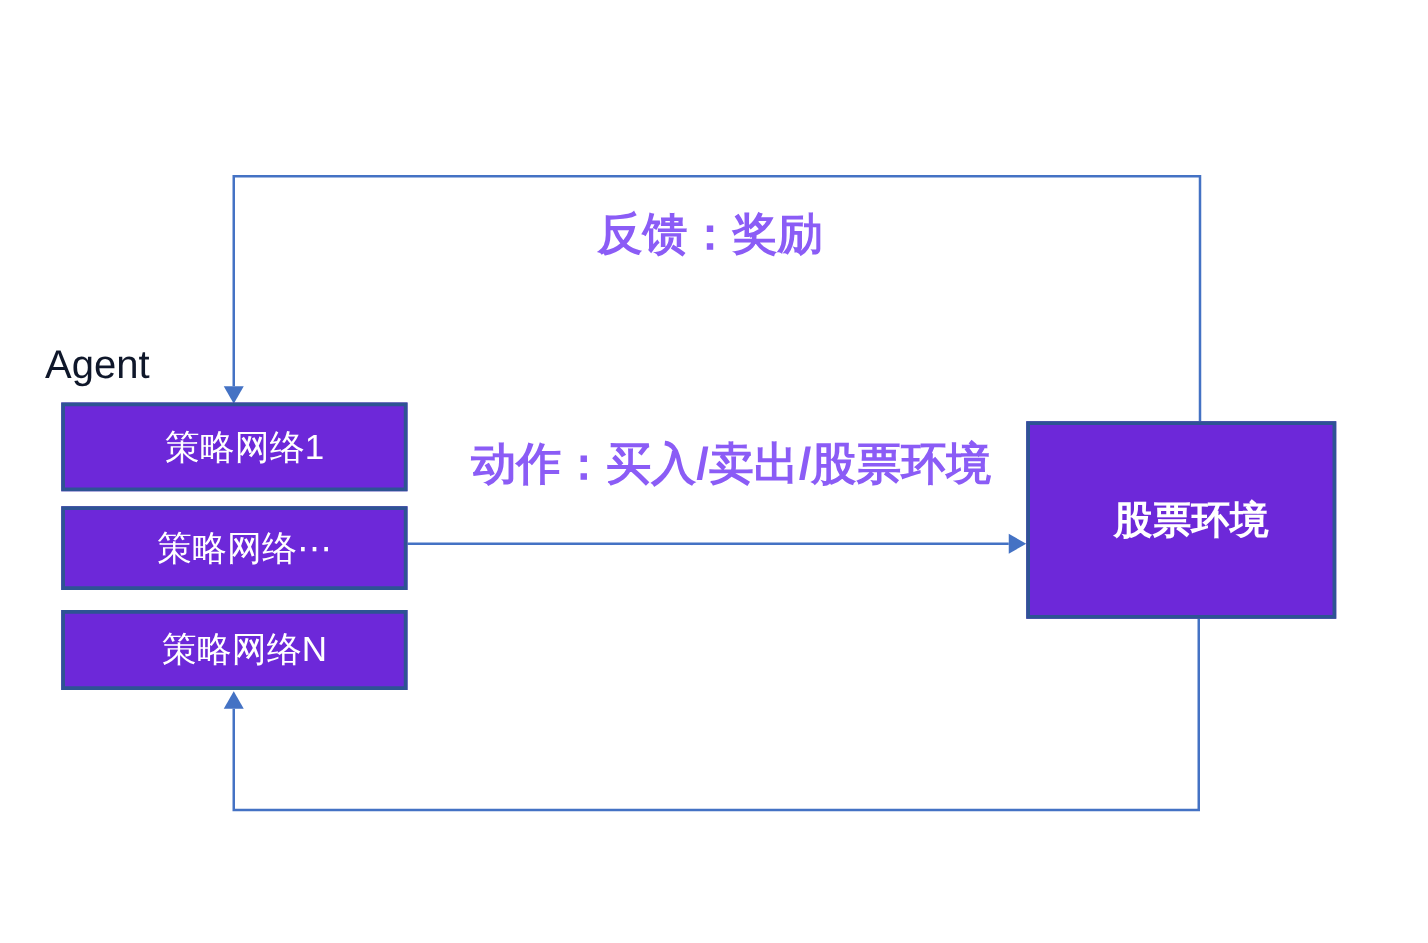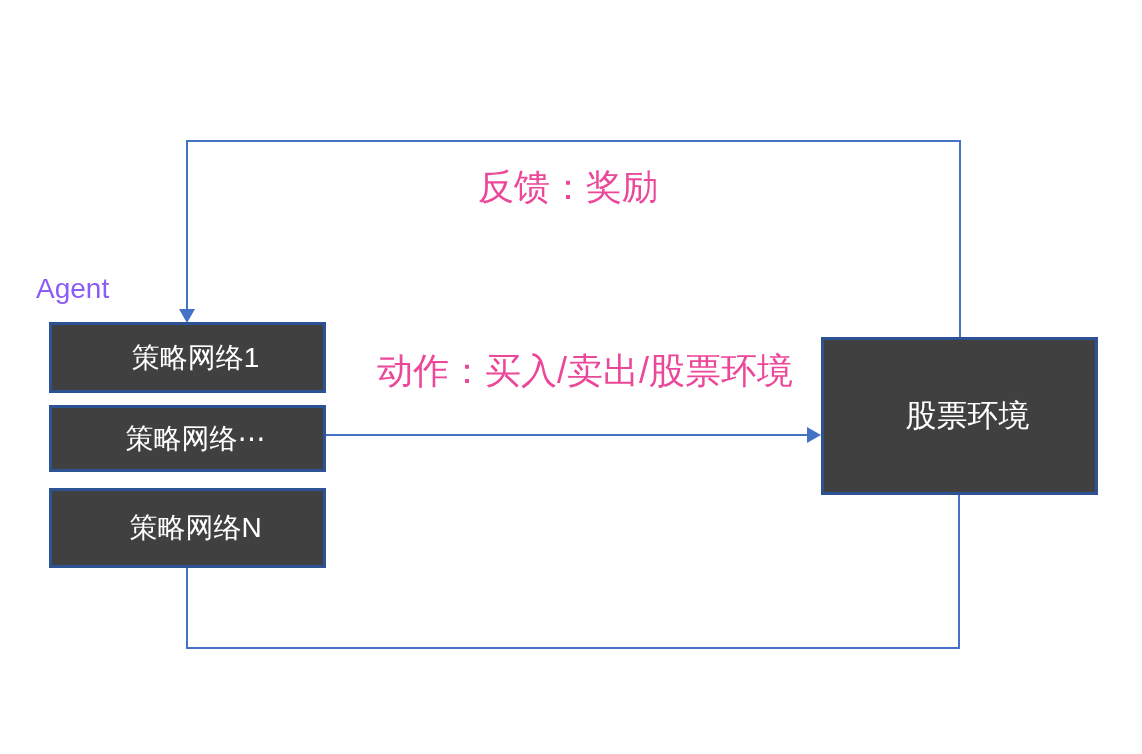--- a/index.html
+++ b/index.html
@@ -20,59 +20,61 @@
     fill: none;
     stroke: #4472c4;
     stroke-width: 2;
   }
   .connectors polygon {
     fill: #4472c4;
     stroke: none;
   }
   .node {
     position: absolute;
-    background: #404040;
+    background: #6d28d9;
     border: 3px solid #2e5394;
     box-sizing: border-box;
     display: flex;
     align-items: center;
     justify-content: center;
     color: #ffffff;
     white-space: nowrap;
     padding-left: 16px;
   }
   .policy {
     left: 49px;
     width: 277px;
     font-size: 28px;
   }
   #policy1 { top: 322px; height: 71px; }
   #policy2 { top: 405px; height: 67px; }
-  #policy3 { top: 488px; height: 80px; }
+  #policy3 { top: 488px; height: 64px; }
   #env {
     left: 821px;
     top: 337px;
-    width: 277px;
+    width: 248px;
     height: 158px;
     font-size: 31px;
+    font-weight: bold;
   }
   .agent-label {
     position: absolute;
     left: 36px;
     top: 274px;
-    font-size: 28px;
-    color: #8b5cf6;
+    font-size: 32px;
+    color: #0f172a;
     line-height: 1.1;
   }
   .edge-label {
     position: absolute;
-    color: #ec4899;
+    color: #8b5cf6;
     font-size: 36px;
     line-height: 1.05;
     white-space: nowrap;
+    font-weight: bold;
   }
   #label-feedback { left: 478px; top: 168px; }
   #label-action   { left: 377px; top: 352px; }
   #label-input    { left: 497px; top: 590px; }
 </style>
 </head>
 <body>
 
 <div class="canvas">
 

